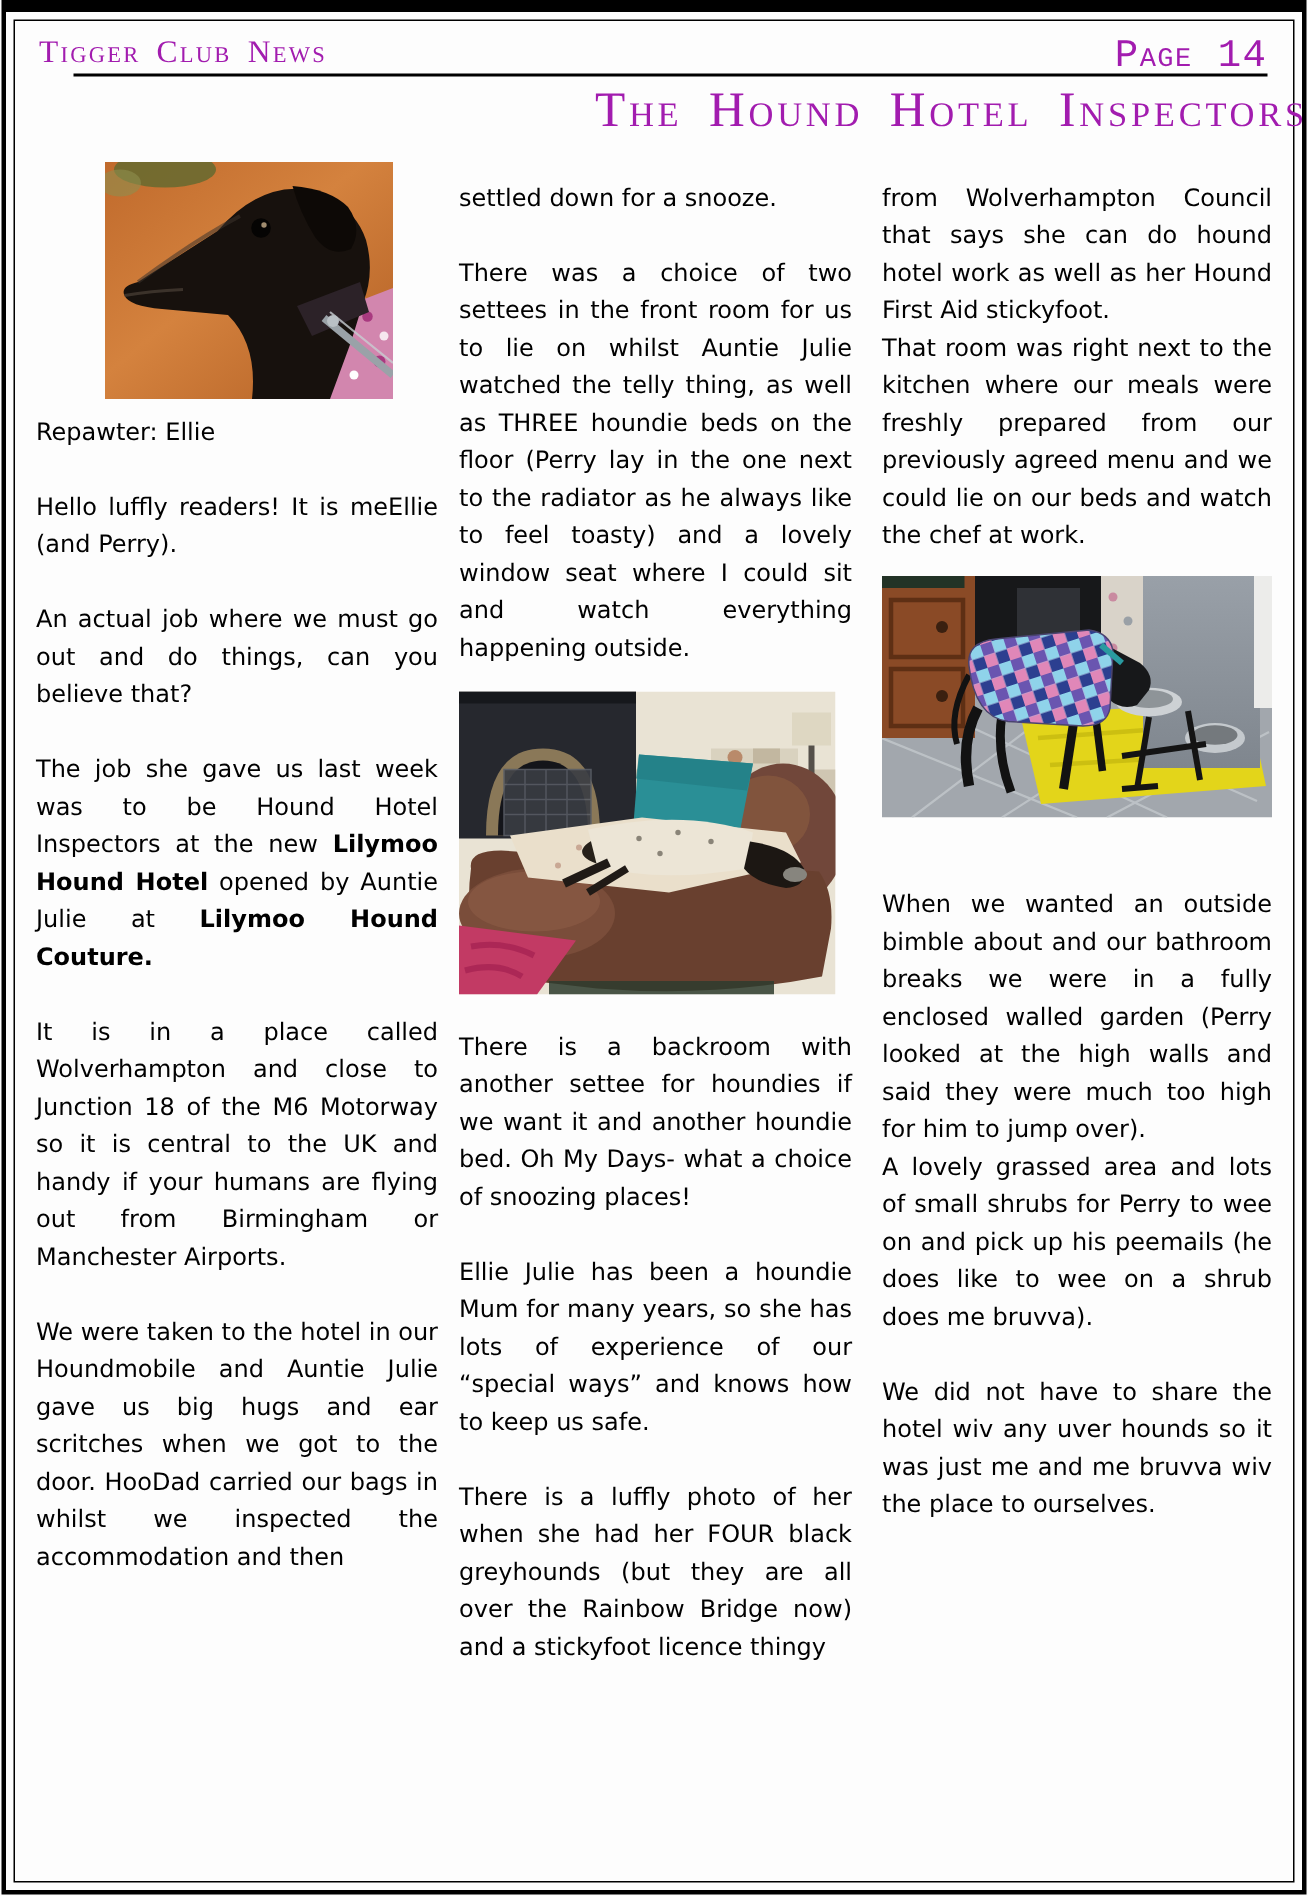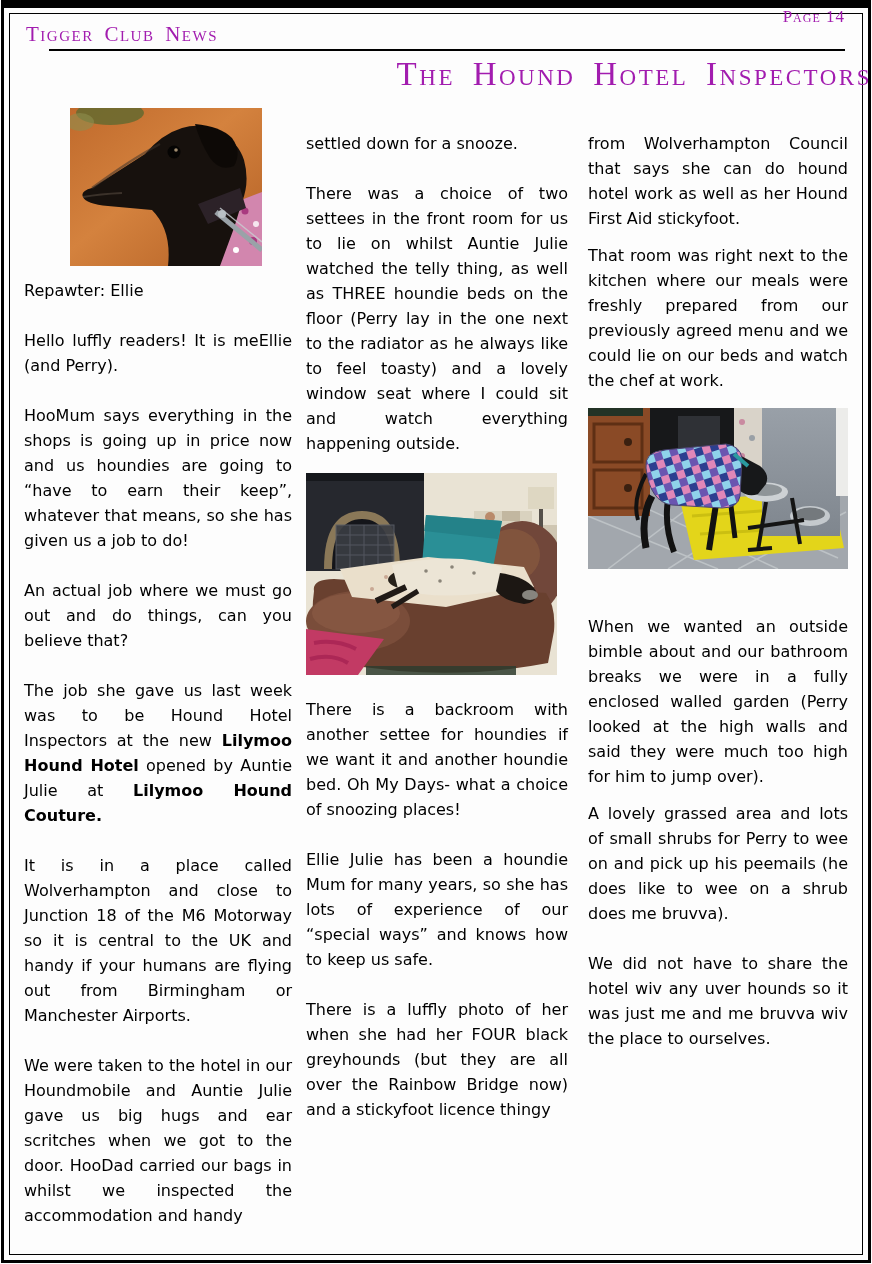--- a/index.html
+++ b/index.html
@@ -3,28 +3,28 @@
 <meta charset="utf-8">
 <style>
   html,body{margin:0;padding:0;background:#fff;}
   body{width:872px;height:1264px;position:relative;font-family:"DejaVu Sans",sans-serif;color:#000;}
   .page{position:absolute;inset:0;background:#fdfdfd;overflow:hidden;}
   .frame-outer{position:absolute;left:1px;right:1px;top:0;bottom:1px;border:3px solid #000;border-top-width:8px;}
   .frame-inner{position:absolute;left:9px;right:9px;top:13px;bottom:9px;border:1px solid #000;}
   .anchor-cross{position:absolute;left:2px;top:-4px;font-family:"Liberation Serif",serif;font-size:16px;color:#000;line-height:1;}
   .smallcaps{font-family:"Liberation Serif",serif;font-variant:small-caps;color:#a21caf;}
   .hdr-left{position:absolute;left:26px;top:22px;font-size:21px;letter-spacing:1.5px;word-spacing:4px;}
-  .hdr-right{position:absolute;right:27px;top:7px;font-size:17px;letter-spacing:1px;}
+  .hdr-right{position:absolute;right:27px;top:22px;font-size:26px;letter-spacing:1px;font-family:Liberation Mono, monospace;}
   .hdr-rule{position:absolute;left:49px;top:49px;width:796px;height:2px;background:#000;}
   .title{position:absolute;left:0;right:0;top:56px;text-align:right;font-size:33px;letter-spacing:2.5px;word-spacing:7px;}
   .col{position:absolute;top:105px;font-size:16px;line-height:25px;text-align:justify;}
   #col1{left:24px;width:268px;}
   #col2{left:306px;width:262px;padding-top:14px;}
   #col3{left:588px;width:260px;padding-top:14px;}
-  .col p{margin:12px 0 25px 0;}
+  .col p{margin:0 0 25px 0;}
   .col p.tight{margin-bottom:0;}
   .photo{margin:0 0 25px 0;line-height:0;}
   .photo svg{display:block;}
   #photo1{margin-top:3px;margin-left:46px;margin-bottom:9px;}
   #photo2{margin-top:-8px;margin-bottom:22px;}
   #photo3{margin-top:-10px;margin-bottom:45px;}
   b{font-weight:bold;}
 </style>
 </head>
 <body>
@@ -70,25 +70,24 @@
         <circle cx="104" cy="44" r="6.5" fill="none" stroke="#4a3categorie8" stroke-width="0"></circle>
         <circle cx="106" cy="42" r="1.8" fill="#b09a7a" opacity="0.9"></circle>
         <path d="M128 96 L170 80 L176 100 L138 116 Z" fill="#2c2228"></path>
         <path d="M146 104 L192 142" stroke="#9aa2a8" stroke-width="5"></path>
         <path d="M150 100 L192 134" stroke="#c8ced2" stroke-width="1.5" opacity="0.8"></path>
         <circle cx="152" cy="106" r="4" fill="#b9c0c5"></circle>
       </svg>
     </div>
     <p>Repawter: Ellie</p>
     <p>Hello luffly readers! It is meEllie (and Perry).</p>
-    <p>HooMum says everything in the shops is going up in price now and us houndies are going to “have to earn their keep”, whatever that means, so she has given us a job to do!</p>
     <p>An actual job where we must go out and do things, can you believe that?</p>
     <p><span>The job she gave us last week was to be Hound Hotel Inspectors at the new </span><b>Lilymoo Hound Hotel</b><span> opened by Auntie Julie at </span><b>Lilymoo Hound Couture.</b></p>
     <p>It is in a place called Wolverhampton and close to Junction 18 of the M6 Motorway so it is central to the UK and handy if your humans are flying out from Birmingham or Manchester Airports.</p>
-    <p>We were taken to the hotel in our Houndmobile and Auntie Julie gave us big hugs and ear scritches when we got to the door. HooDad carried our bags in whilst we inspected the accommodation and handy</p>
+    <p>We were taken to the hotel in our Houndmobile and Auntie Julie gave us big hugs and ear scritches when we got to the door. HooDad carried our bags in whilst we inspected the accommodation and then</p>
   </div>
 
   <div class="col" id="col2">
     <p>settled down for a snooze.</p>
     <p>There was a choice of two settees in the front room for us to lie on whilst Auntie Julie watched the telly thing, as well as THREE houndie beds on the floor (Perry lay in the one next to the radiator as he always like to feel toasty) and a lovely window seat where I could sit and watch everything happening outside.</p>
     <div class="photo" id="photo2" aria-label="Greyhound in a white coat snoozing on a brown leather settee by a fireplace">
       <svg width="251" height="202" viewBox="0 0 251 202">
         <rect width="251" height="202" fill="#e9e3d4"></rect>
         <rect x="118" y="52" width="133" height="20" fill="#cfc6b2"></rect>
         <rect x="0" y="0" width="118" height="98" fill="#26282e"></rect>

